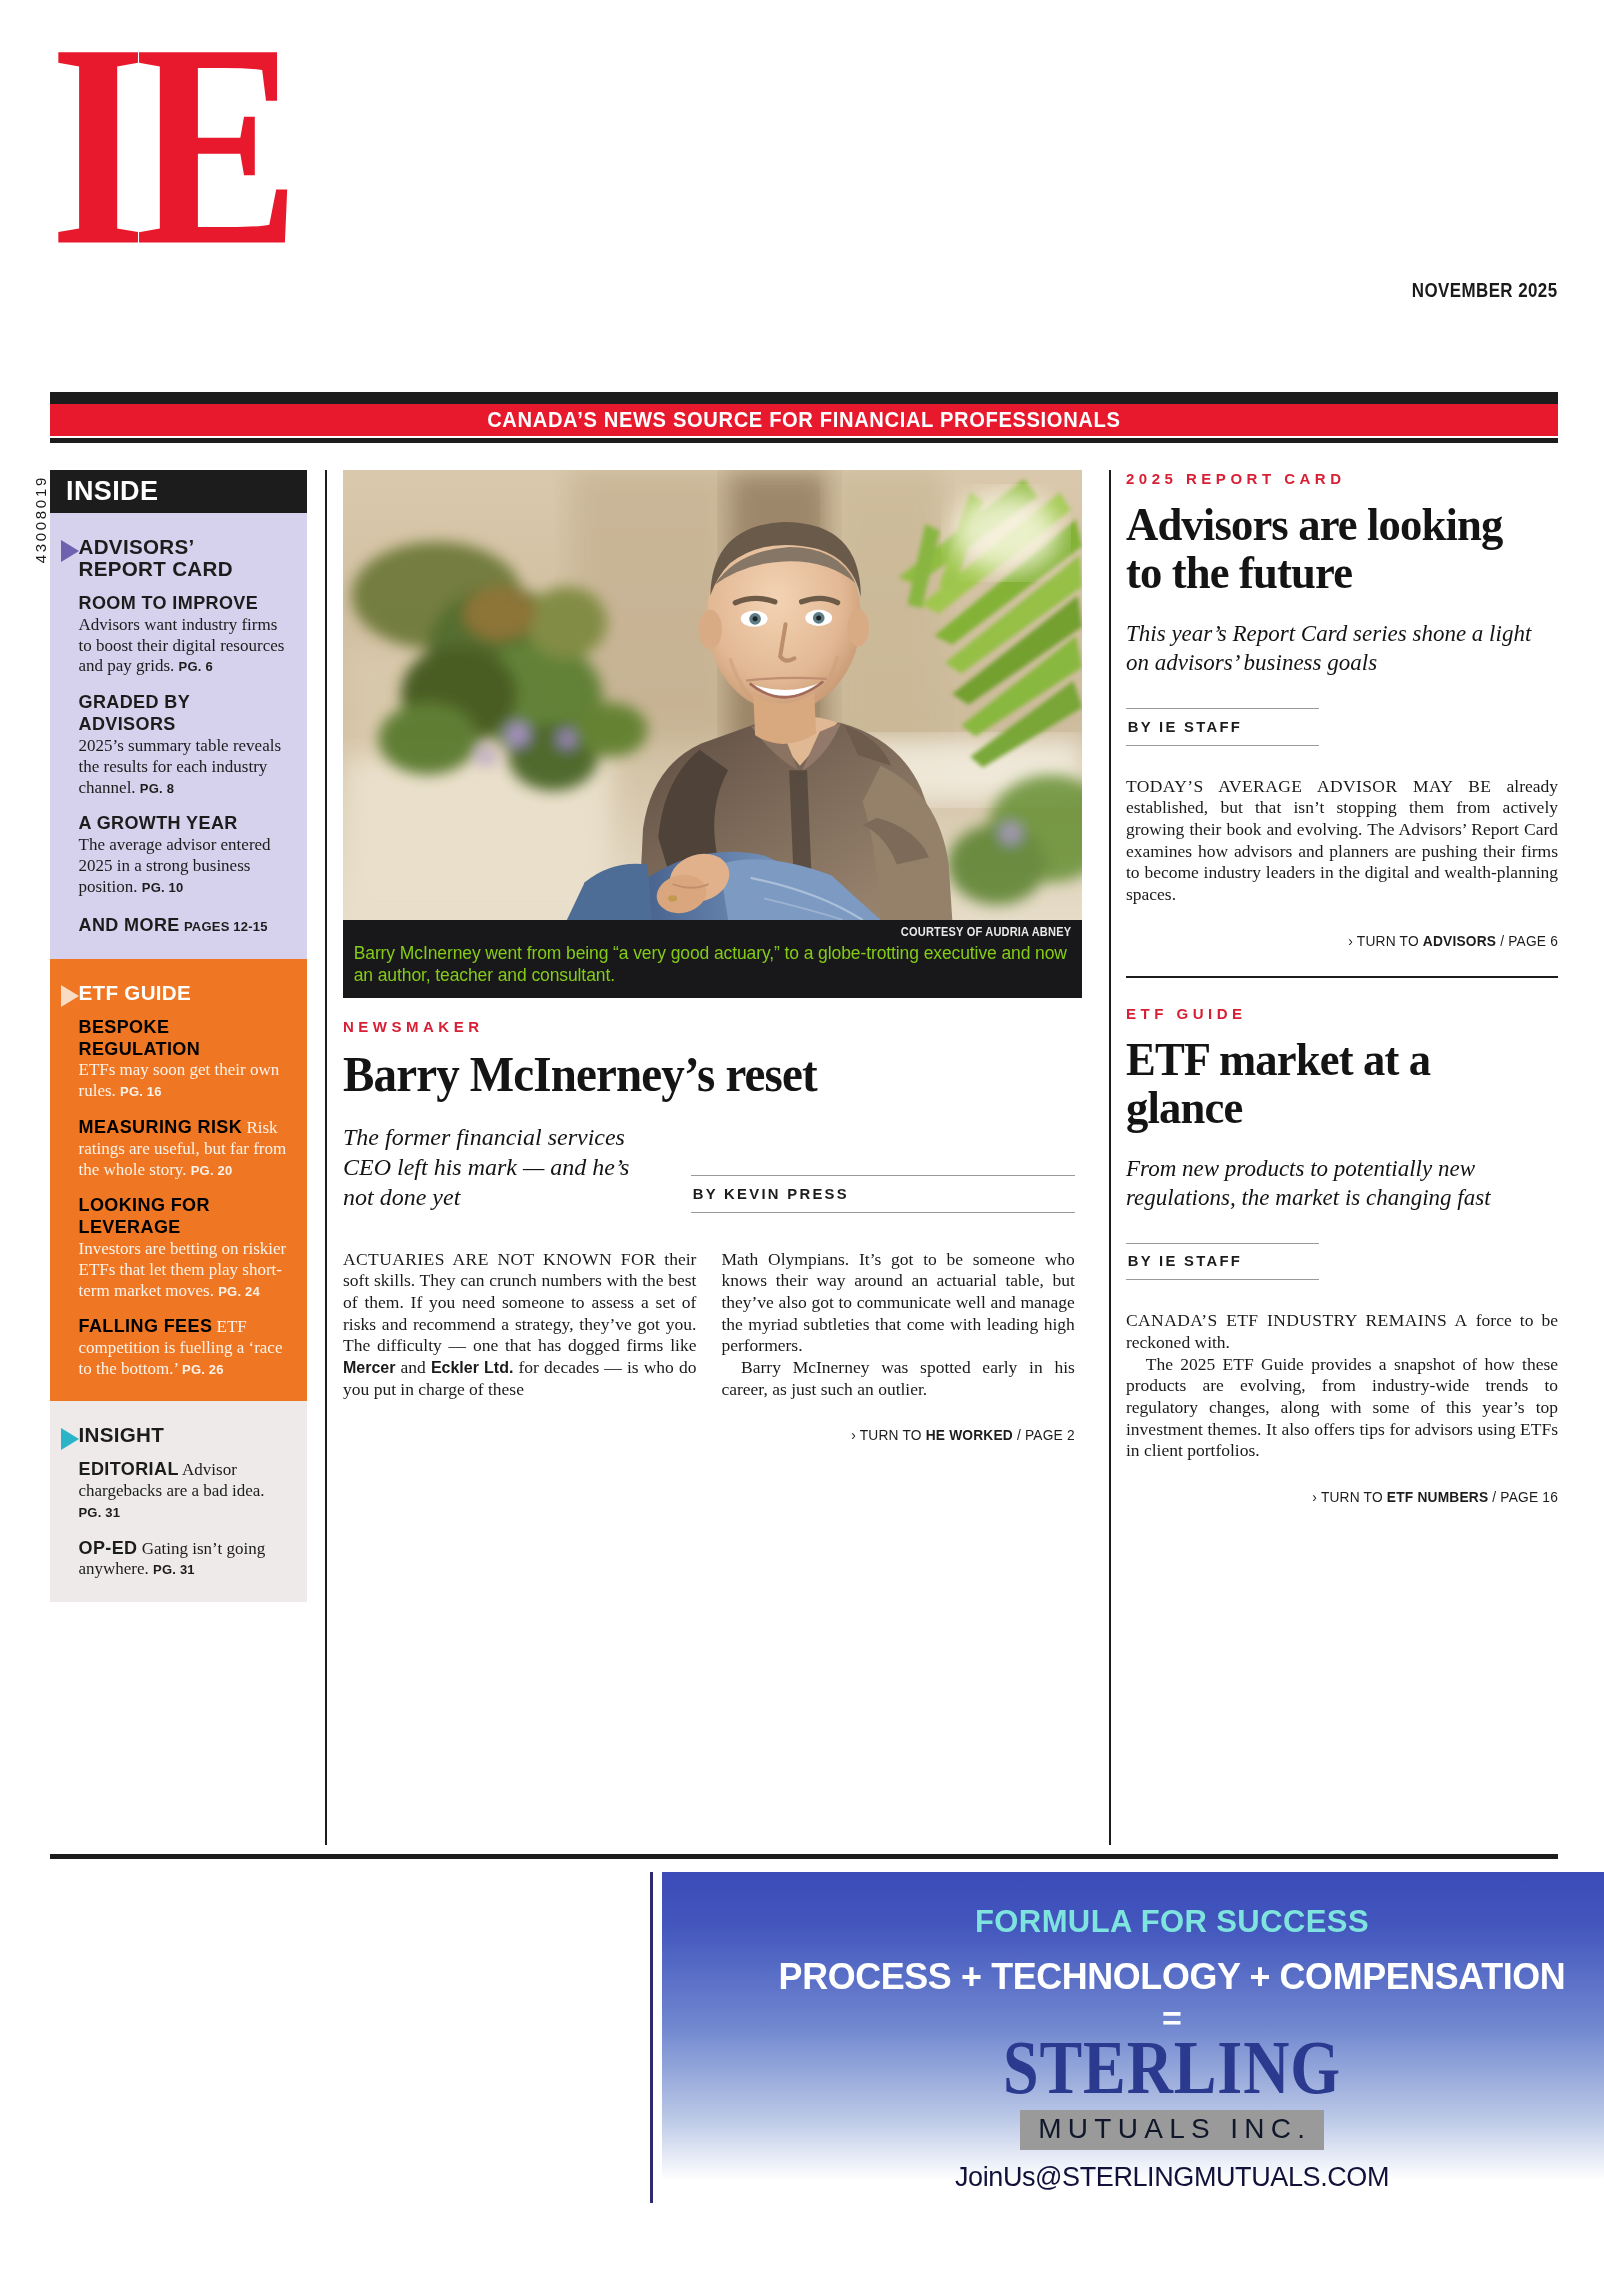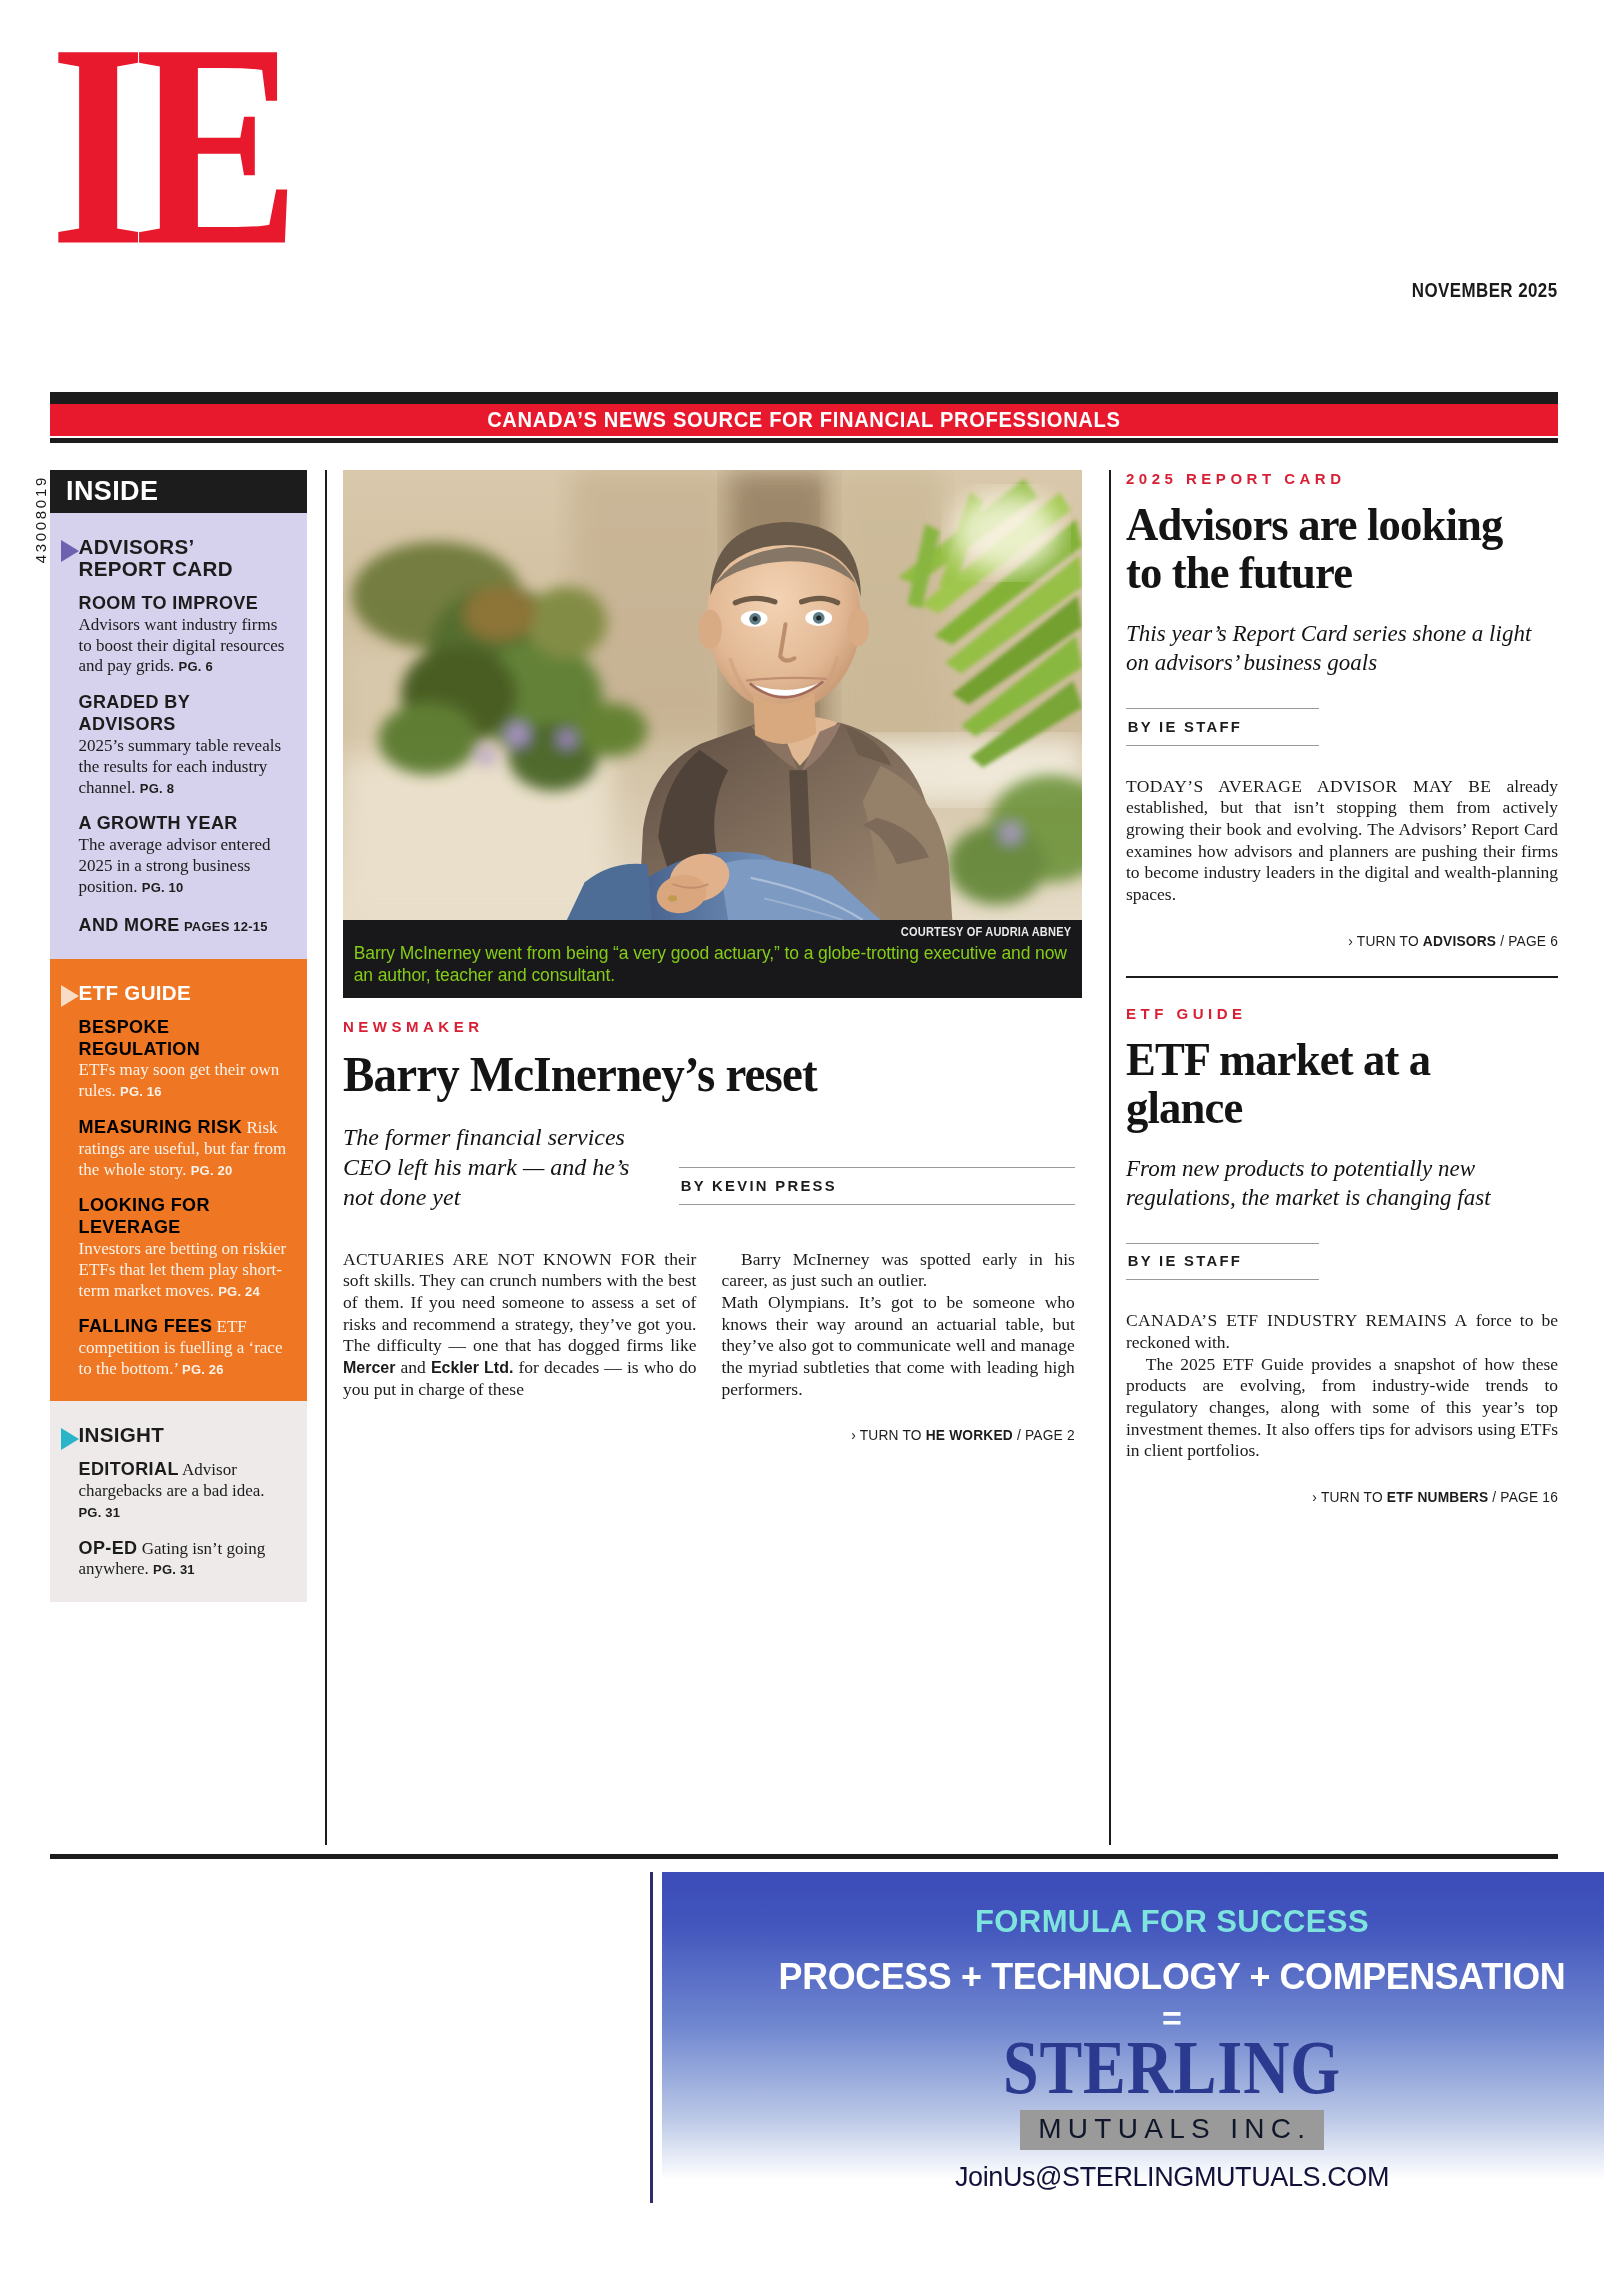--- a/index.html
+++ b/index.html
@@ -286,23 +286,23 @@
     line-height: 1.0;
     margin: 0;
   }
   .headline.center-hl {
     font-size: 50px;
     transform: scaleX(0.94);
     transform-origin: left top;
   }
   .deck-row {
     display: flex;
-    gap: 36px;
+    gap: 48px;
     margin-top: 23px;
-    align-items: center;
+    align-items: flex-end;
   }
   .deck {
     font-family: "Liberation Serif", serif;
     font-style: italic;
     font-size: 24px;
     line-height: 1.26;
     color: #141414;
     flex: 0 0 300px;
   }
   .byline-block {
@@ -736,22 +736,22 @@
             <div class="byline">BY KEVIN PRESS</div>
             <div class="byline-rule"></div>
           </div>
         </div>
 
         <div class="cols-2">
           <div class="body-col">
             <p class="body-text"><span class="lede-caps">ACTUARIES ARE NOT KNOWN FOR</span><span> their soft skills. They can crunch numbers with the best of them. If you need someone to assess a set of risks and recommend a strategy, they’ve got you. The difficulty — one that has dogged firms like </span><span class="bold">Mercer</span><span> and </span><span class="bold">Eckler Ltd.</span><span> for decades — is who do you put in charge of these</span></p>
           </div>
           <div class="body-col">
+            <p class="body-text">Math Olympians. It’s got to be someone who knows their way around an actuarial table, but they’ve also got to communicate well and manage the myriad subtleties that come with leading high performers.</p>
             <p class="body-text" style="text-indent:19.7px;">Barry McInerney was spotted early in his career, as just such an outlier.</p>
-            <p class="body-text">Math Olympians. It’s got to be someone who knows their way around an actuarial table, but they’ve also got to communicate well and manage the myriad subtleties that come with leading high performers.</p>
           </div>
         </div>
 
         <div class="turn-to" style="margin-top:27px;"><span>› TURN TO </span><b>HE WORKED</b><span> / PAGE 2</span></div>
       </div>
     </div>
 
     <div class="rightcol">
 
       <div>

